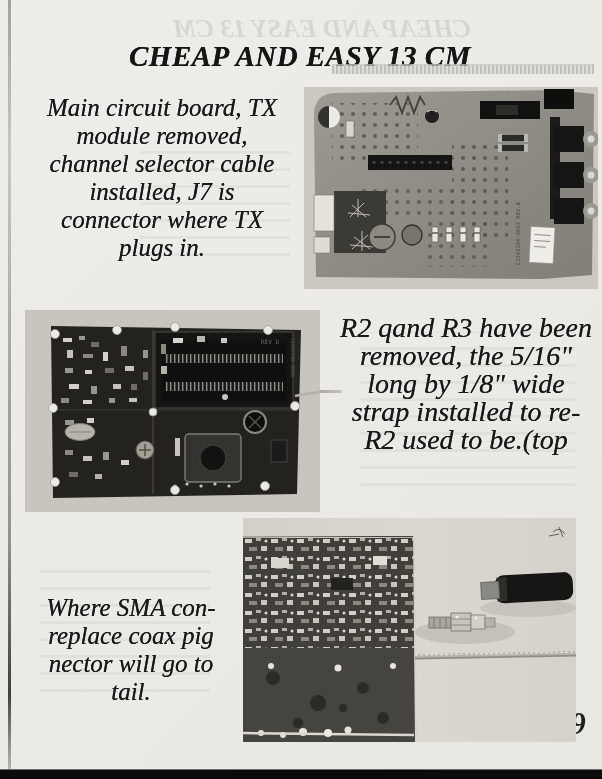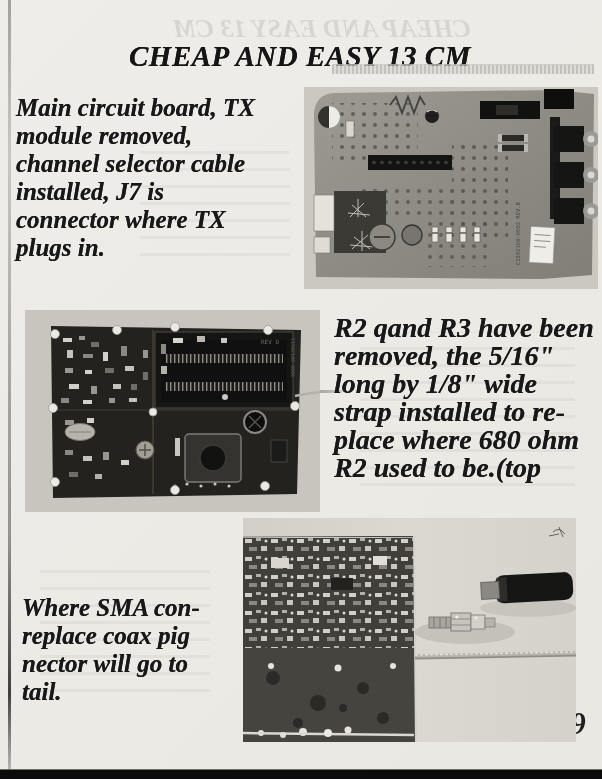--- a/index.html
+++ b/index.html
@@ -24,22 +24,22 @@
     position:absolute;left:60px;top:40px;width:480px;text-align:center;
     font-style:italic;font-weight:700;font-size:29px;color:#151515;
     letter-spacing:.5px;white-space:nowrap;text-shadow:0 0 .6px #222;
   }
   .hatch-band{
     position:absolute;left:332px;top:64px;width:262px;height:9px;opacity:.75;
     background:repeating-linear-gradient(90deg,#b5b3ad 0 2px,#dbd9d3 2px 4px);
     border-top:1px solid #c4c2bc;
   }
   .caption{
-    position:absolute;font-style:italic;font-weight:700;color:#181818;
-    text-align:left;text-shadow:0 0 .5px #2a2a2a;z-index:3;
+    position:absolute;font-style:italic;font-weight:400;color:#181818;
+    text-align:center;text-shadow:0 0 .5px #2a2a2a;z-index:3;
   }
   .cap-line{white-space:nowrap;}
   .caption-1{left:16px;top:94px;width:292px;font-size:25px;line-height:28px;}
   .caption-2{left:334px;top:314px;width:264px;font-size:28px;line-height:28px;}
   .caption-3{left:22px;top:573px;width:218px;font-size:25px;line-height:28px;margin-top:21px;}
   .photo{position:absolute;z-index:2;display:block;}
   .photo-1{left:304px;top:87px;}
   .photo-2{left:25px;top:310px;}
   .photo-3{left:243px;top:518px;}
   .pigtail-out{position:absolute;left:318px;top:390px;width:24px;height:3px;
@@ -185,21 +185,20 @@
     </g>
 
     <text x="0" y="0" transform="translate(216 178) rotate(-90)" font-size="5.5" fill="#4a4944">C1502100-0002  REV.B</text>
   </svg>
 
   <div class="caption caption-2">
     <div class="cap-line">R2 qand R3 have been</div>
     <div class="cap-line">removed, the 5/16"</div>
     <div class="cap-line">long by 1/8" wide</div>
     <div class="cap-line">strap installed to re-</div>
-    <div class="cap-line">place where 680 ohm</div>
     <div class="cap-line">R2 used to be.(top</div>
   </div>
 
   <svg class="photo photo-2" width="295" height="202" viewBox="0 0 295 202">
     <defs>
       <pattern id="comb2" width="4" height="9" patternUnits="userSpaceOnUse">
         <rect width="4" height="9" fill="#1a1a18"></rect>
         <rect x="1" width="1.4" height="9" fill="#8e8c85"></rect>
       </pattern>
     </defs>

